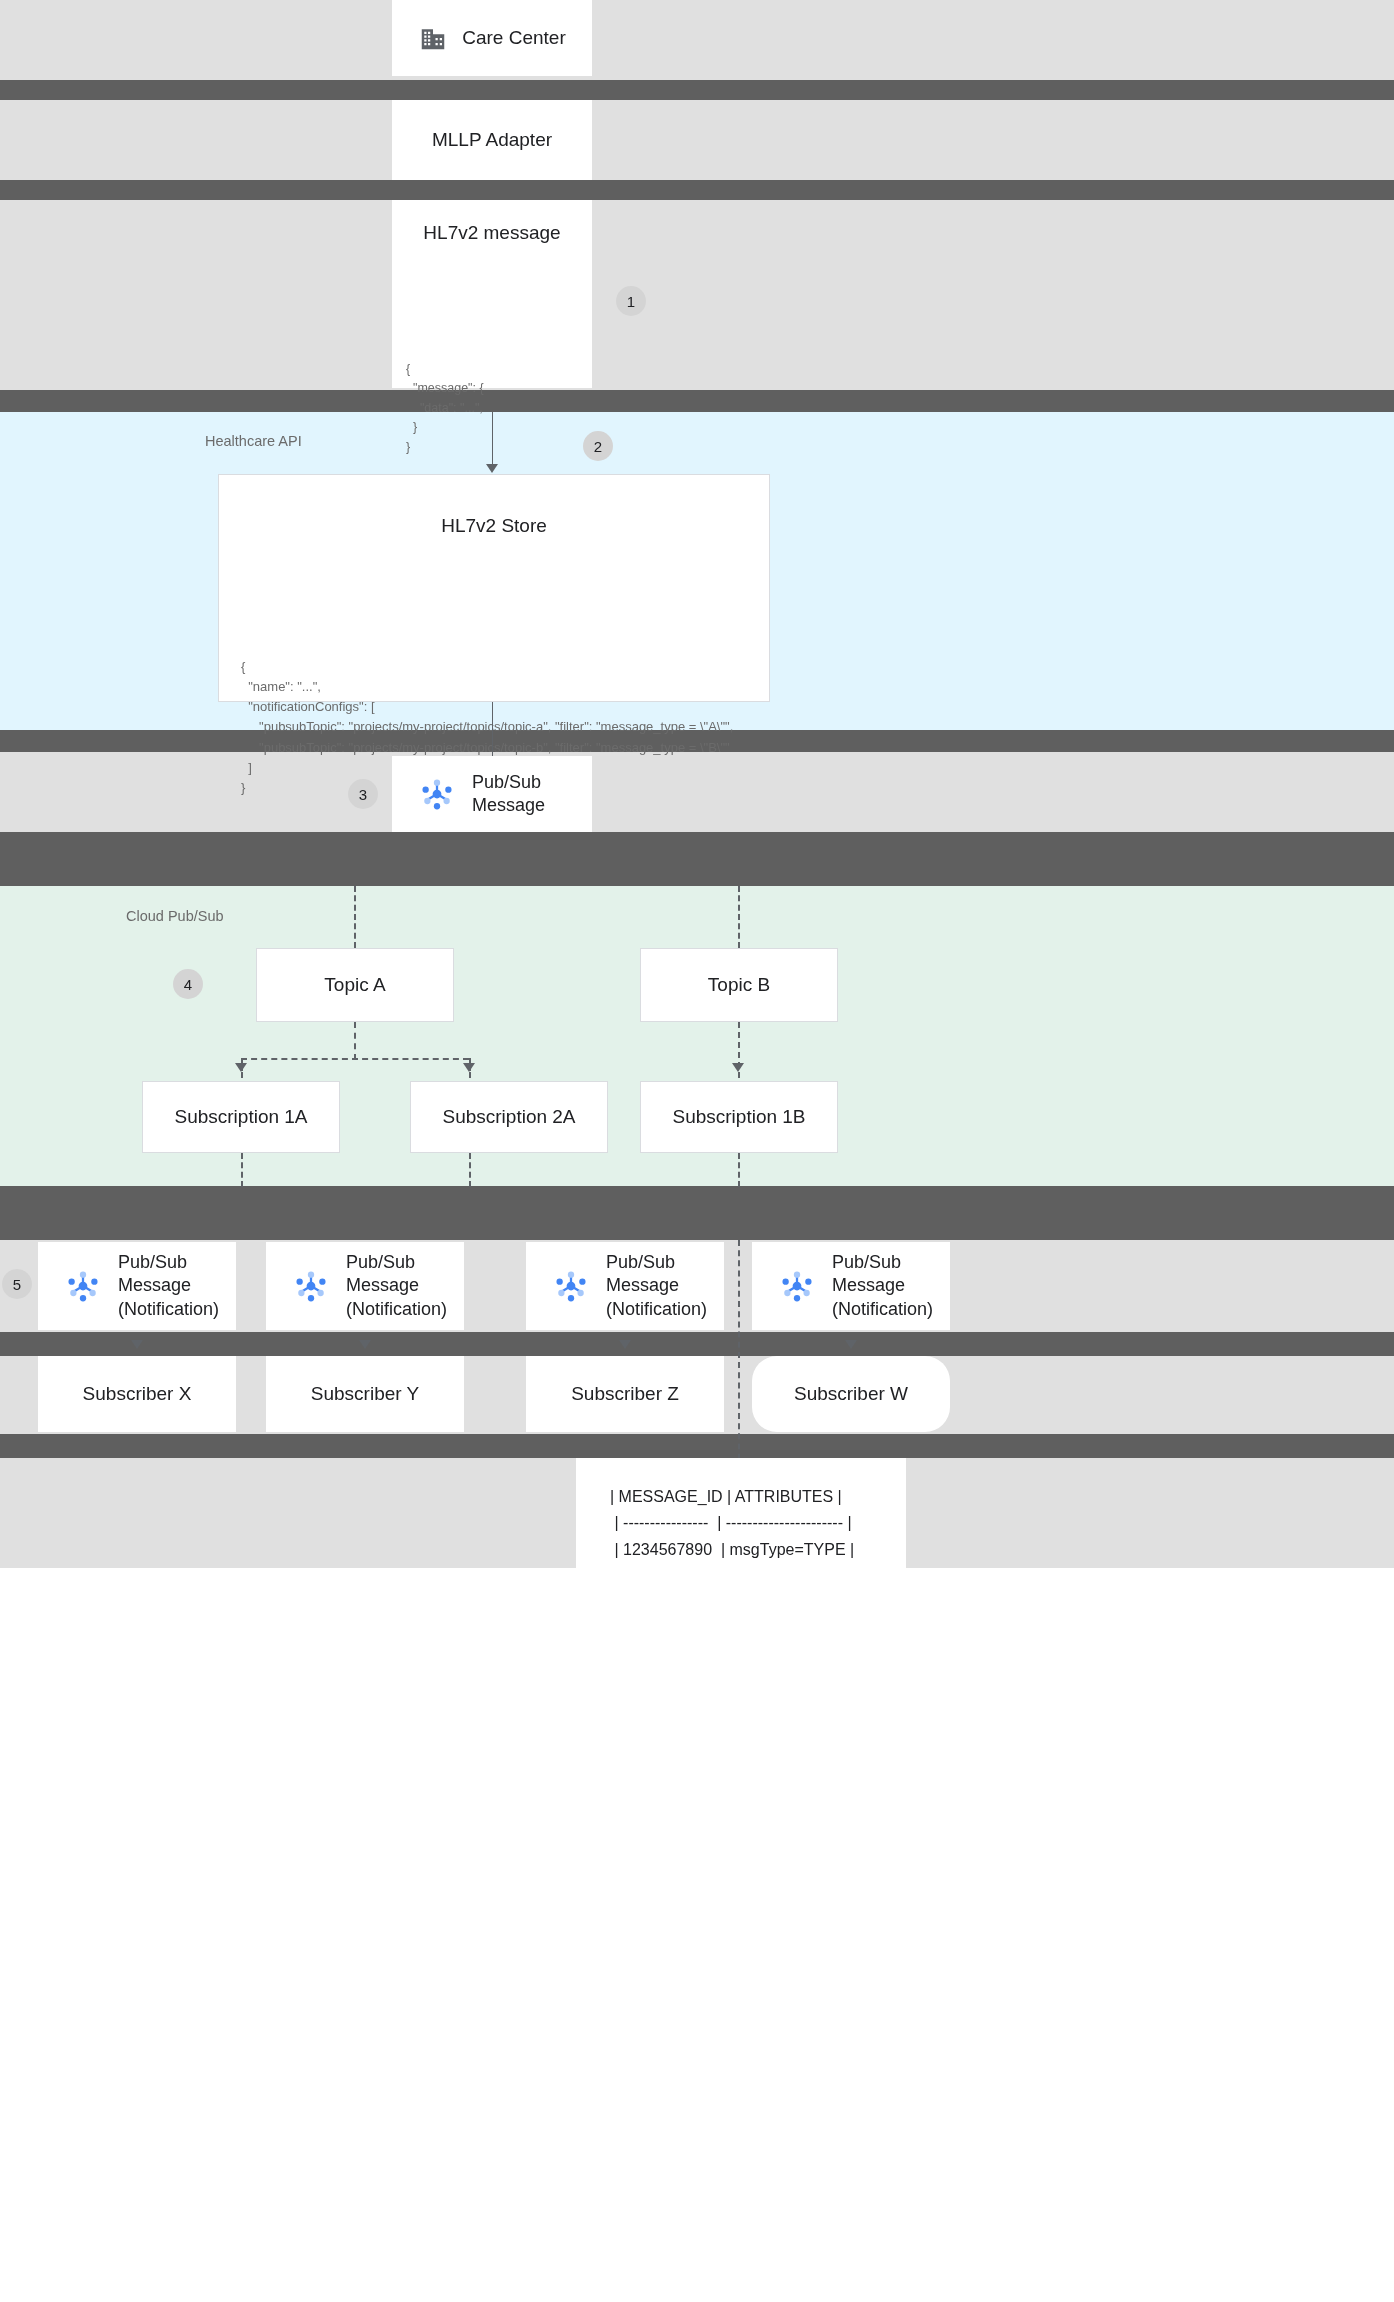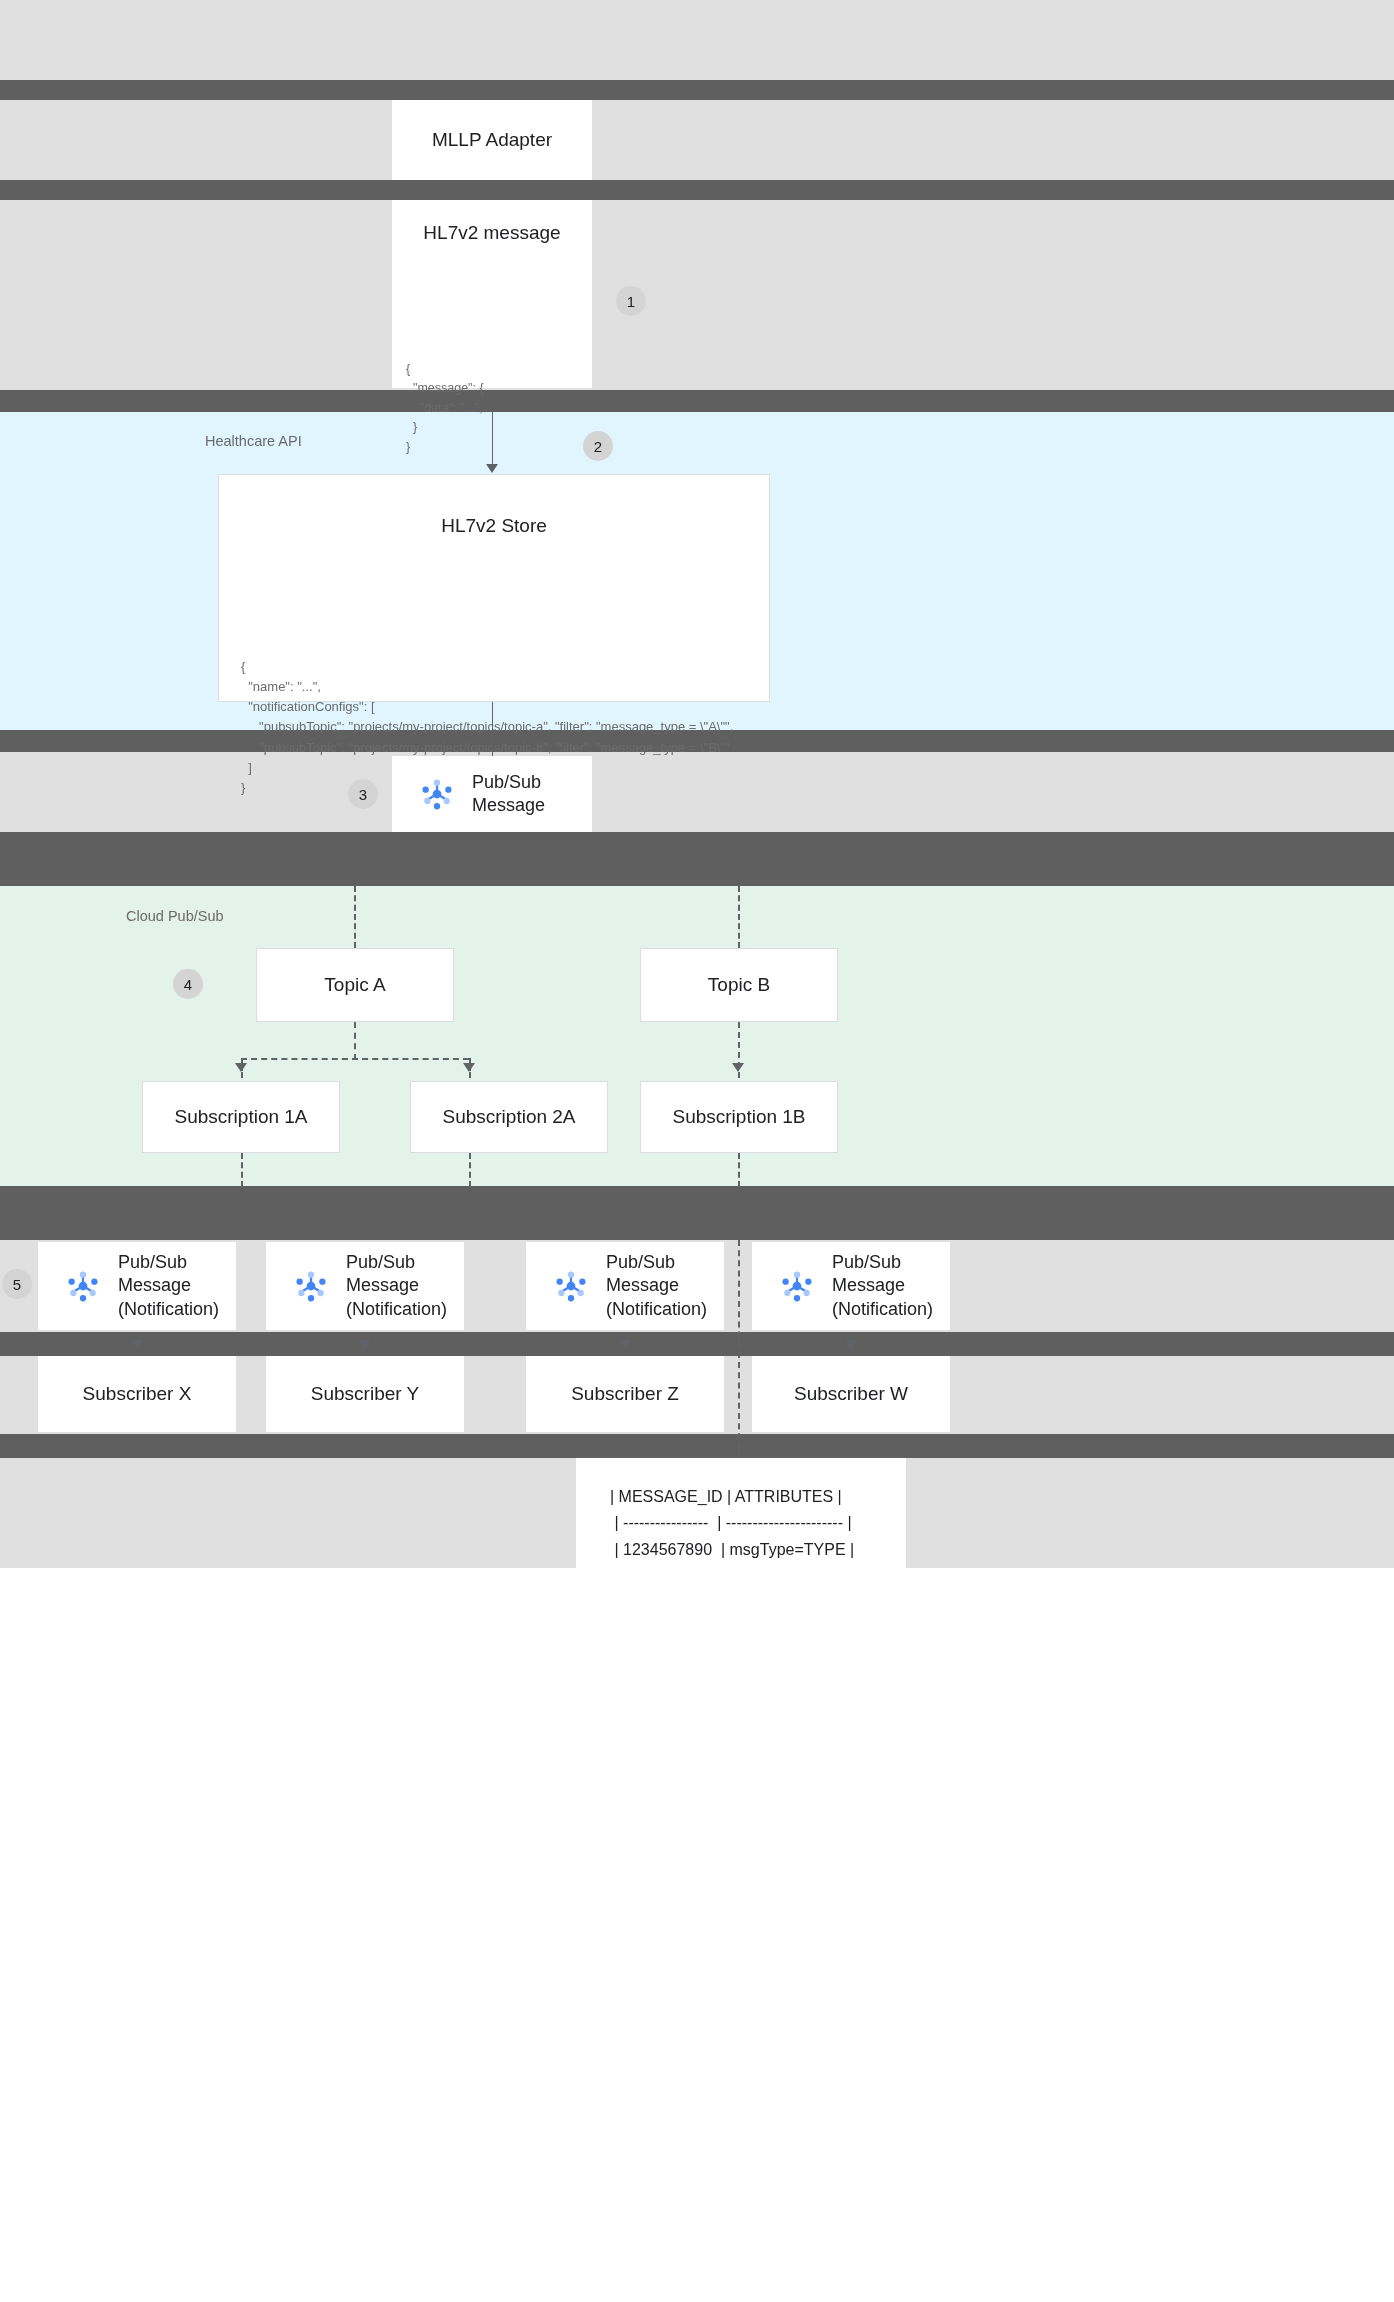--- a/index.html
+++ b/index.html
@@ -189,20 +189,40 @@
 
   <div class="zone-label" style="left:205px;top:433px;">Healthcare API</div>
   <div class="zone-label" style="left:126px;top:908px;">Cloud Pub/Sub</div>
 
   <div class="badge" style="left:616px;top:286px;">1</div>
   <div class="badge" style="left:583px;top:431px;">2</div>
   <div class="badge" style="left:348px;top:779px;">3</div>
   <div class="badge" style="left:173px;top:969px;">4</div>
   <div class="badge" style="left:2px;top:1269px;">5</div>
 
+  <div class="iconnode" style="left:392px;top:0;width:200px;height:76px;justify-content:center;padding-left:0;">
+    <span style="display:flex;align-items:center;">
+      <svg class="cc-icon" viewBox="0 0 24 24" aria-hidden="true">
+        <path fill="#5f6368" d="M3 21V5h9v4h9v12H3z"></path>
+        <rect x="5" y="7" width="1.8" height="1.8" fill="#ffffff"></rect>
+        <rect x="8" y="7" width="1.8" height="1.8" fill="#ffffff"></rect>
+        <rect x="5" y="10" width="1.8" height="1.8" fill="#ffffff"></rect>
+        <rect x="8" y="10" width="1.8" height="1.8" fill="#ffffff"></rect>
+        <rect x="5" y="13" width="1.8" height="1.8" fill="#ffffff"></rect>
+        <rect x="8" y="13" width="1.8" height="1.8" fill="#ffffff"></rect>
+        <rect x="5" y="16" width="1.8" height="1.8" fill="#ffffff"></rect>
+        <rect x="8" y="16" width="1.8" height="1.8" fill="#ffffff"></rect>
+        <rect x="14" y="12" width="1.8" height="1.8" fill="#ffffff"></rect>
+        <rect x="17.4" y="12" width="1.8" height="1.8" fill="#ffffff"></rect>
+        <rect x="14" y="16" width="1.8" height="1.8" fill="#ffffff"></rect>
+        <rect x="17.4" y="16" width="1.8" height="1.8" fill="#ffffff"></rect>
+      </svg>
+    </span>
+    <span class="node-title">Care Center</span>
+  </div>
 
   <div class="node plain" style="left:392px;top:100px;width:200px;height:80px;">
     <span class="node-title">MLLP Adapter</span>
   </div>
 
   <div class="codebox noborder" style="left:392px;top:200px;width:200px;height:188px;">
     <div class="hdr">HL7v2 message</div>
     <div class="rule"></div>
     <div class="code">{
   "message": {
@@ -369,21 +389,21 @@
 
   <div class="node plain" style="left:38px;top:1356px;width:198px;height:76px;">
     <span class="node-title">Subscriber X</span>
   </div>
   <div class="node plain" style="left:266px;top:1356px;width:198px;height:76px;">
     <span class="node-title">Subscriber Y</span>
   </div>
   <div class="node plain" style="left:526px;top:1356px;width:198px;height:76px;">
     <span class="node-title">Subscriber Z</span>
   </div>
-  <div class="node plain" style="left:752px;top:1356px;width:198px;height:76px;">
+  <div class="node plain" style="left:752px;top:1356px;width:198px;height:76px;border-radius:25px;">
     <span class="node-title">Subscriber W</span>
   </div>
 
   <div class="termbox" style="left:576px;top:1458px;width:330px;">| MESSAGE_ID | ATTRIBUTES |
  | ----------------  | ---------------------- |
  | 1234567890  | msgType=TYPE |</div>
 
 </div>
 
 </body></html>

